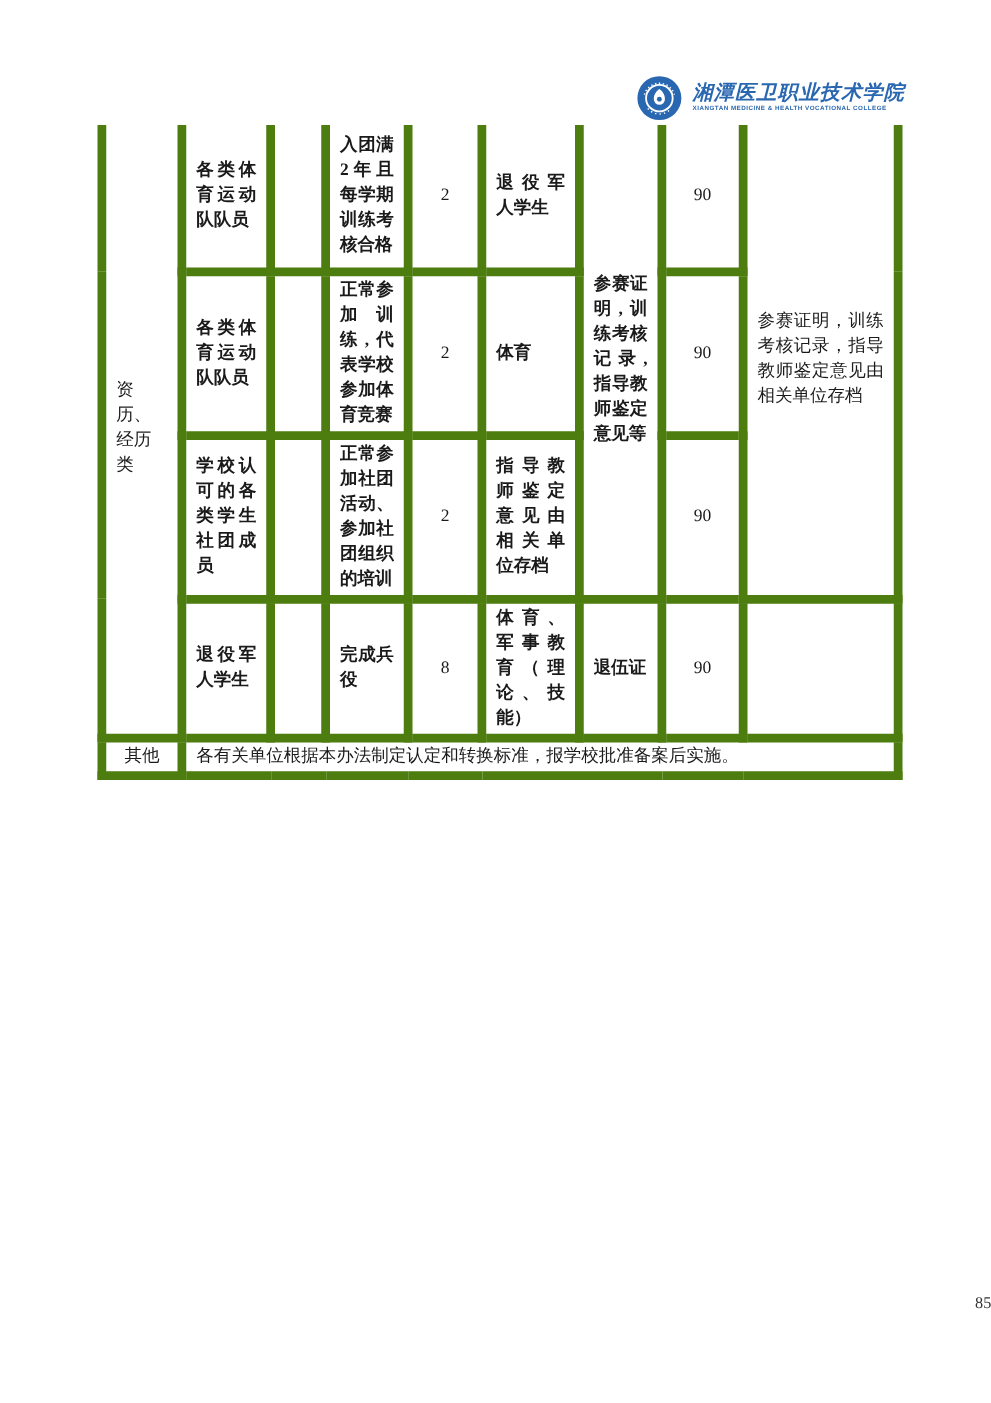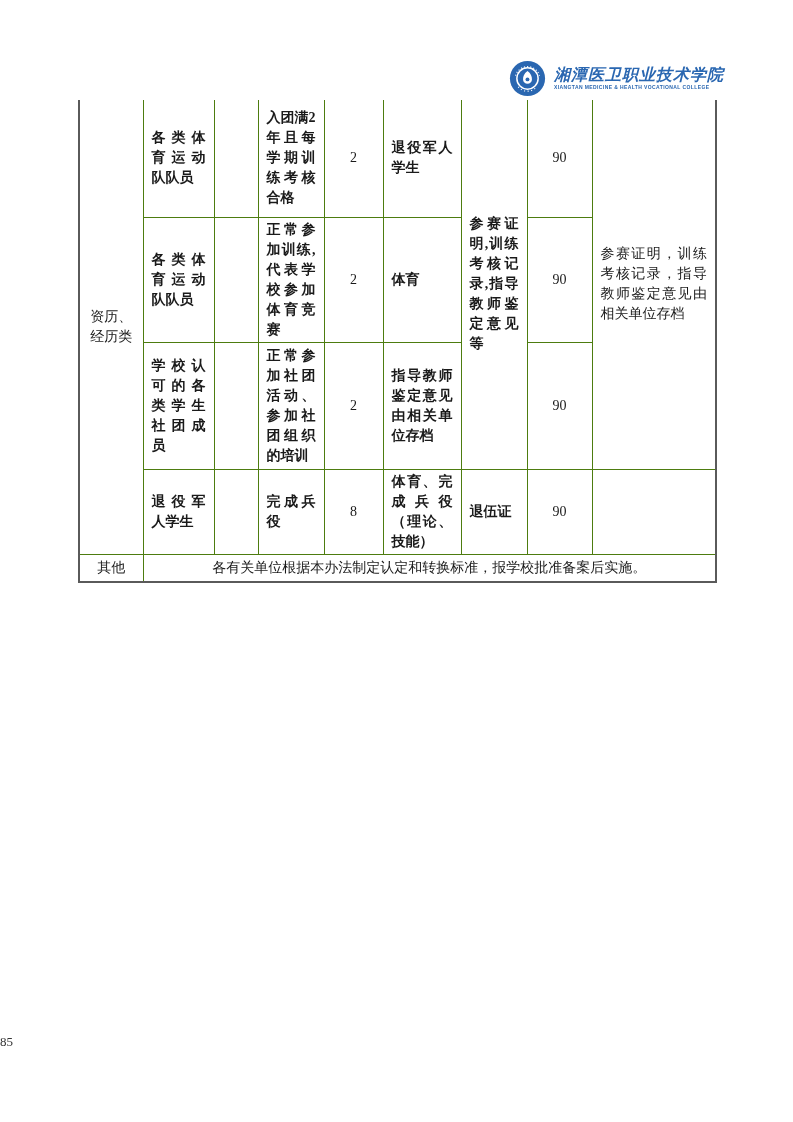--- a/index.html
+++ b/index.html
@@ -36,37 +36,37 @@
   table.doc-table {
     table-layout: fixed;
     border-collapse: collapse;
     width: 637px;
     border: 2px solid #5a5a5a;
     border-top: none;
     font-size: 14px;
     line-height: 20px;
   }
   table.doc-table td {
-    border: 1px solid #4d7c0f;
+    border: 7px solid #4d7c0f;
     vertical-align: middle;
     padding: 2px 8px;
     overflow: hidden;
   }
   table.doc-table tr.r1 > td { border-top: none; }
   tr.r1 { height: 117px; }
   tr.r2 { height: 122px; }
   tr.r3 { height: 127px; margin-left: 12px; }
   tr.r4 { height: 61px; }
   tr.r5 { height: 28px; }
 
   td.jc { text-align: justify; text-justify: inter-character; font-weight: bold; }
-  td.cat { text-align: center; padding: 2px 6px; }
+  td.cat { padding: 2px 6px; }
   td.num { text-align: center; font-size: 14px; }
   td.note { padding: 2px 5px; text-align: justify; text-justify: inter-character; }
-  td.other-content { padding: 1px 6px; text-align: center; line-height: 19px; }
+  td.other-content { padding: 1px 6px; text-align: left; line-height: 19px; }
   td.other-label { text-align: center; line-height: 19px; }
 </style>
 </head>
 <body>
 
 <div class="page">
 
   <div class="logo-wrap">
     <svg class="logo-emblem" viewBox="0 0 40 40" xmlns="http://www.w3.org/2000/svg">
       <circle cx="20" cy="20" r="19" fill="#2a67b1"></circle>
@@ -125,30 +125,30 @@
         <td class="num">2</td>
         <td class="jc">指导教师鉴定意见由相关单位存档</td>
         <td class="num">90</td>
       </tr>
 
       <tr class="r4">
         <td class="jc">退役军人学生</td>
         <td></td>
         <td class="jc">完成兵役</td>
         <td class="num">8</td>
-        <td class="jc">体育、完成兵役（理论、技能）</td>
+        <td class="jc">体育、军事教育（理论、技能）</td>
         <td class="jc">退伍证</td>
         <td class="num">90</td>
         <td></td>
       </tr>
 
       <tr class="r5">
         <td class="other-label">其他</td>
         <td class="other-content" colspan="8">各有关单位根据本办法制定认定和转换标准，报学校批准备案后实施。</td>
       </tr>
     </tbody>
       </table>
   </div>
 
-  <div style="position:absolute; top:1034px; left:0; width:100%; text-align:left;
+  <div style="position:absolute; top:1034px; left:0; width:100%; text-align:right;
               font-size:13px; color:#333;">85</div>
 
 </div>
 
 </body></html>

